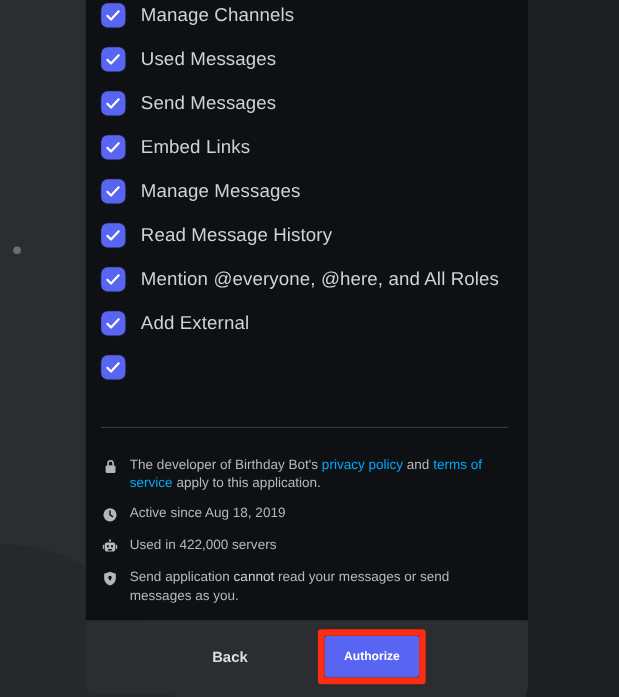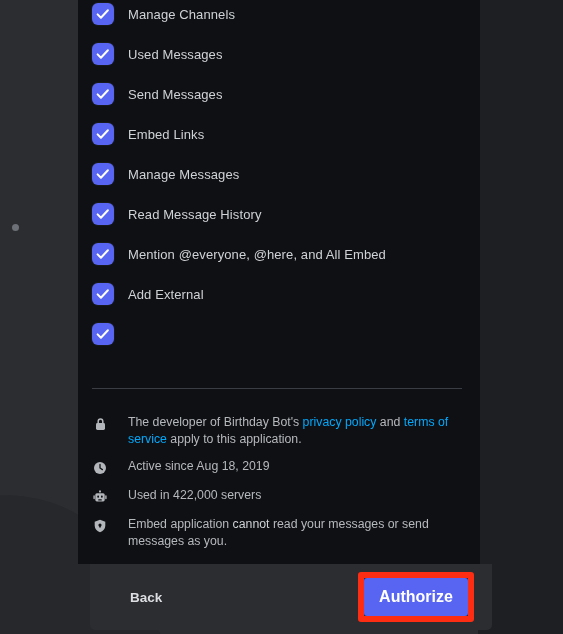--- a/index.html
+++ b/index.html
@@ -89,21 +89,21 @@
     border-radius: 6px;
     background: #5865f2;
     position: relative;
     box-shadow: 0 0 0 1px rgba(255,255,255,0.04);
   }
   .checkbox svg { position: absolute; left: 3px; top: 3px; }
 
   .perm-label {
     margin-left: 14px;
     color: #cfd2d6;
-    font-size: 13px;
+    font-size: 17px;
     letter-spacing: 0.1px;
     white-space: nowrap;
   }
 
   .divider {
     position: absolute;
     left: 14px;
     top: 394px;
     width: 370px;
     height: 1px;
@@ -114,21 +114,20 @@
   .info-list {
     position: absolute;
     left: 14px;
     top: 420px;
     width: 374px;
   }
   .info-row {
     display: flex;
     align-items: flex-start;
     margin-bottom: 11px;
-    gap: 10px;
   }
   .info-icon {
     flex: 0 0 auto;
     width: 16px;
     height: 17px;
     margin-top: 1px;
     display: flex;
     align-items: center;
     justify-content: center;
     color: #b3b6bb;
@@ -142,29 +141,29 @@
   }
   .info-text a {
     color: #00a8fc;
     text-decoration: none;
   }
   .bold { font-weight: normal; color: #cdd0d4; }
 
   
   .modal-footer {
     position: absolute;
-    left: 12px;
+    left: 0;
     top: 570px;
     width: 402px;
     height: 66px;
     background: #2b2d31;
     border-radius: 0 0 5px 5px;
     display: flex;
     align-items: center;
-    justify-content: space-between;
+    justify-content: center;
     padding: 0 18px;
     box-sizing: border-box;
     gap: 42px;
   }
 
   .back-button {
     color: #dcdee1;
     font-size: 13.5px;
     font-weight: bold;
     background: none;
@@ -184,25 +183,25 @@
     right: 0; bottom: 0;
     border: 6px solid #fc2d12;
     border-radius: 3px;
     box-sizing: border-box;
     pointer-events: none;
   }
   .authorize-button {
     position: relative;
     background: #5865f2;
     color: #ffffff;
-    font-size: 16px;
+    font-size: 11px;
     font-weight: bold;
     border: none;
     border-radius: 3px;
-    width: 104px;
+    width: 86px;
     height: 38px;
     cursor: pointer;
     font-family: "Liberation Sans", sans-serif;
   }
 </style>
 </head>
 <body>
 
 <div id="screen">
 
@@ -263,21 +262,21 @@
               </svg>
             </div>
             <span class="perm-label">Read Message History</span>
           </div>
           <div class="perm-row">
             <div class="checkbox">
               <svg width="16" height="16" viewBox="0 0 16 16">
                 <path d="M2.6 8.4l3.3 3.3 7-7.4" fill="none" stroke="#ffffff" stroke-width="2" stroke-linecap="round" stroke-linejoin="round"></path>
               </svg>
             </div>
-            <span class="perm-label">Mention @everyone, @here, and All Embed</span>
+            <span class="perm-label">Mention @everyone, @here, and All Roles</span>
           </div>
           <div class="perm-row">
             <div class="checkbox">
               <svg width="16" height="16" viewBox="0 0 16 16">
                 <path d="M2.6 8.4l3.3 3.3 7-7.4" fill="none" stroke="#ffffff" stroke-width="2" stroke-linecap="round" stroke-linejoin="round"></path>
               </svg>
             </div>
             <span class="perm-label">Add External</span>
           </div>
           <div class="perm-row">
@@ -330,21 +329,21 @@
         </div>
 
         <div class="info-row">
           <span class="info-icon">
             <svg width="14" height="14" viewBox="0 0 14 14">
               <path d="M7 0.7l5.3 2v4c0 3.2-2.3 5.6-5.3 6.6-3-1-5.3-3.4-5.3-6.6v-4z" fill="#b3b6bb"></path>
               <circle cx="7" cy="6" r="1.6" fill="#0f1013"></circle>
               <path d="M6.2 6.2h1.6v2.4H6.2z" fill="#0f1013"></path>
             </svg>
           </span>
-          <span class="info-text"><span>Embed application </span><span class="bold">cannot</span><span> read your messages or send messages as you.</span></span>
+          <span class="info-text"><span>Send application </span><span class="bold">cannot</span><span> read your messages or send messages as you.</span></span>
         </div>
 
       </div>
     </div>
 
     <div class="modal-footer">
       <button class="back-button">Back</button>
       <div class="authorize-wrap">
         <button class="authorize-button">Authorize</button>
         <div class="highlight-box"></div>

